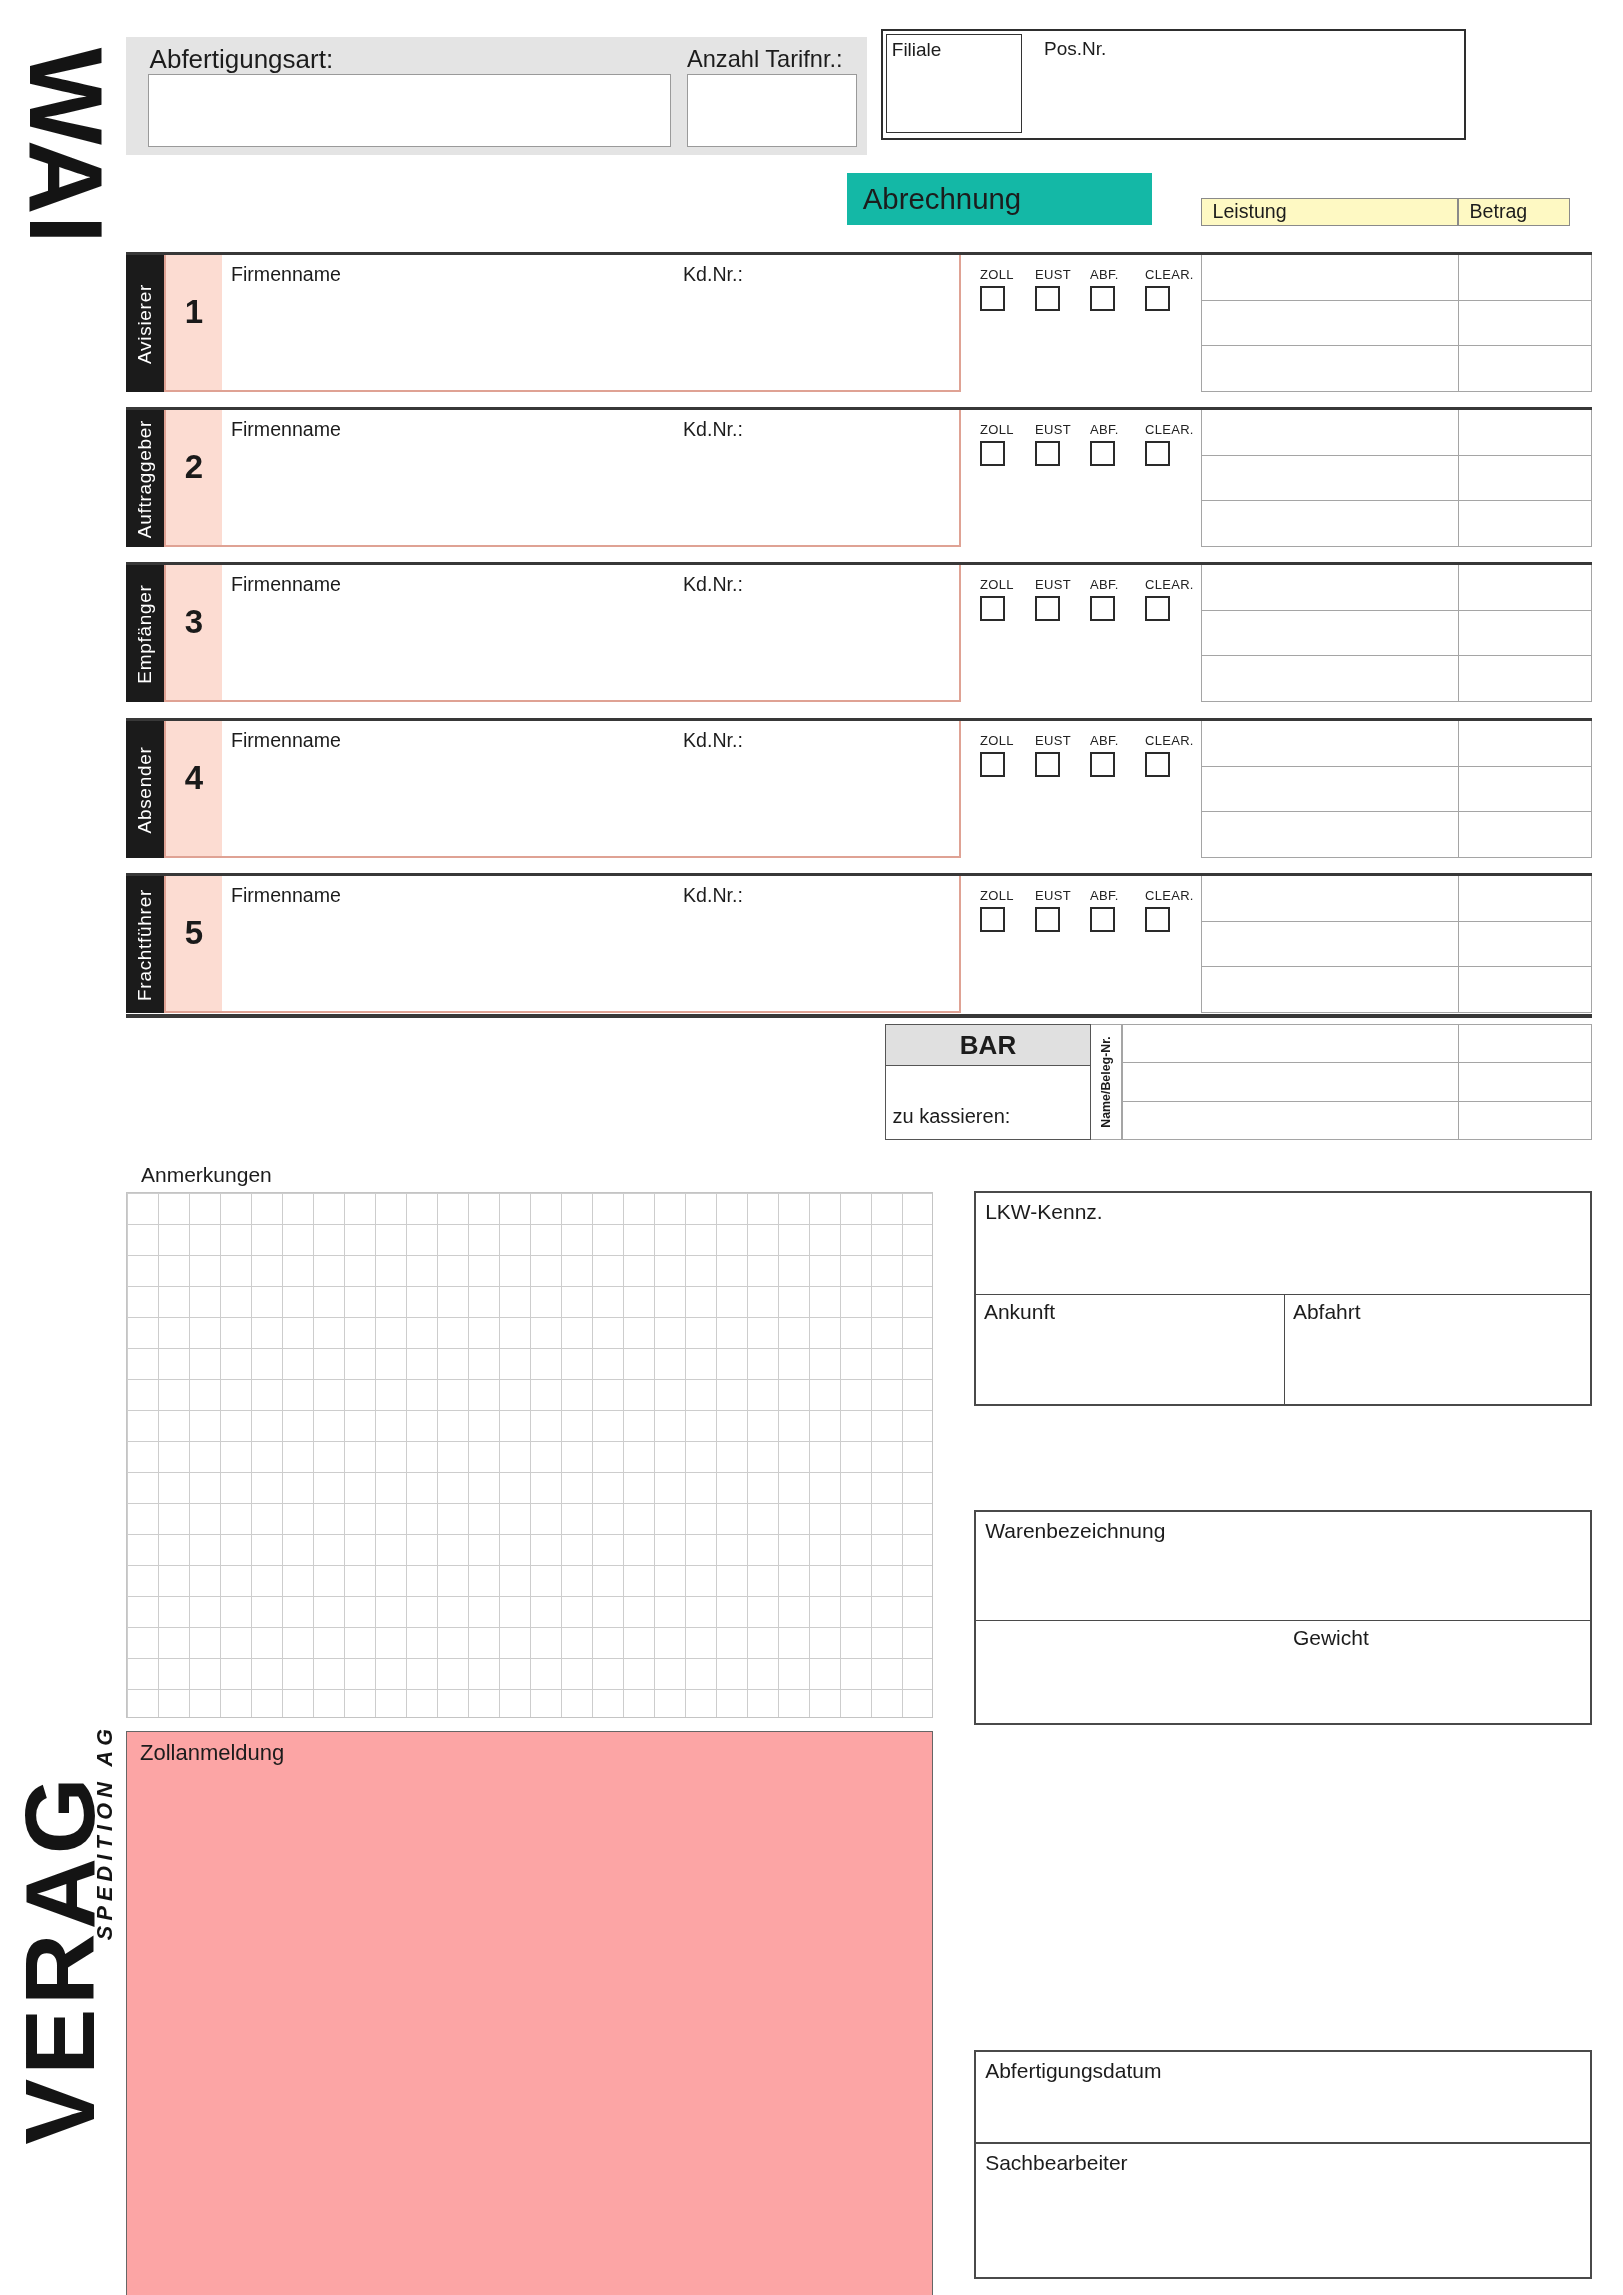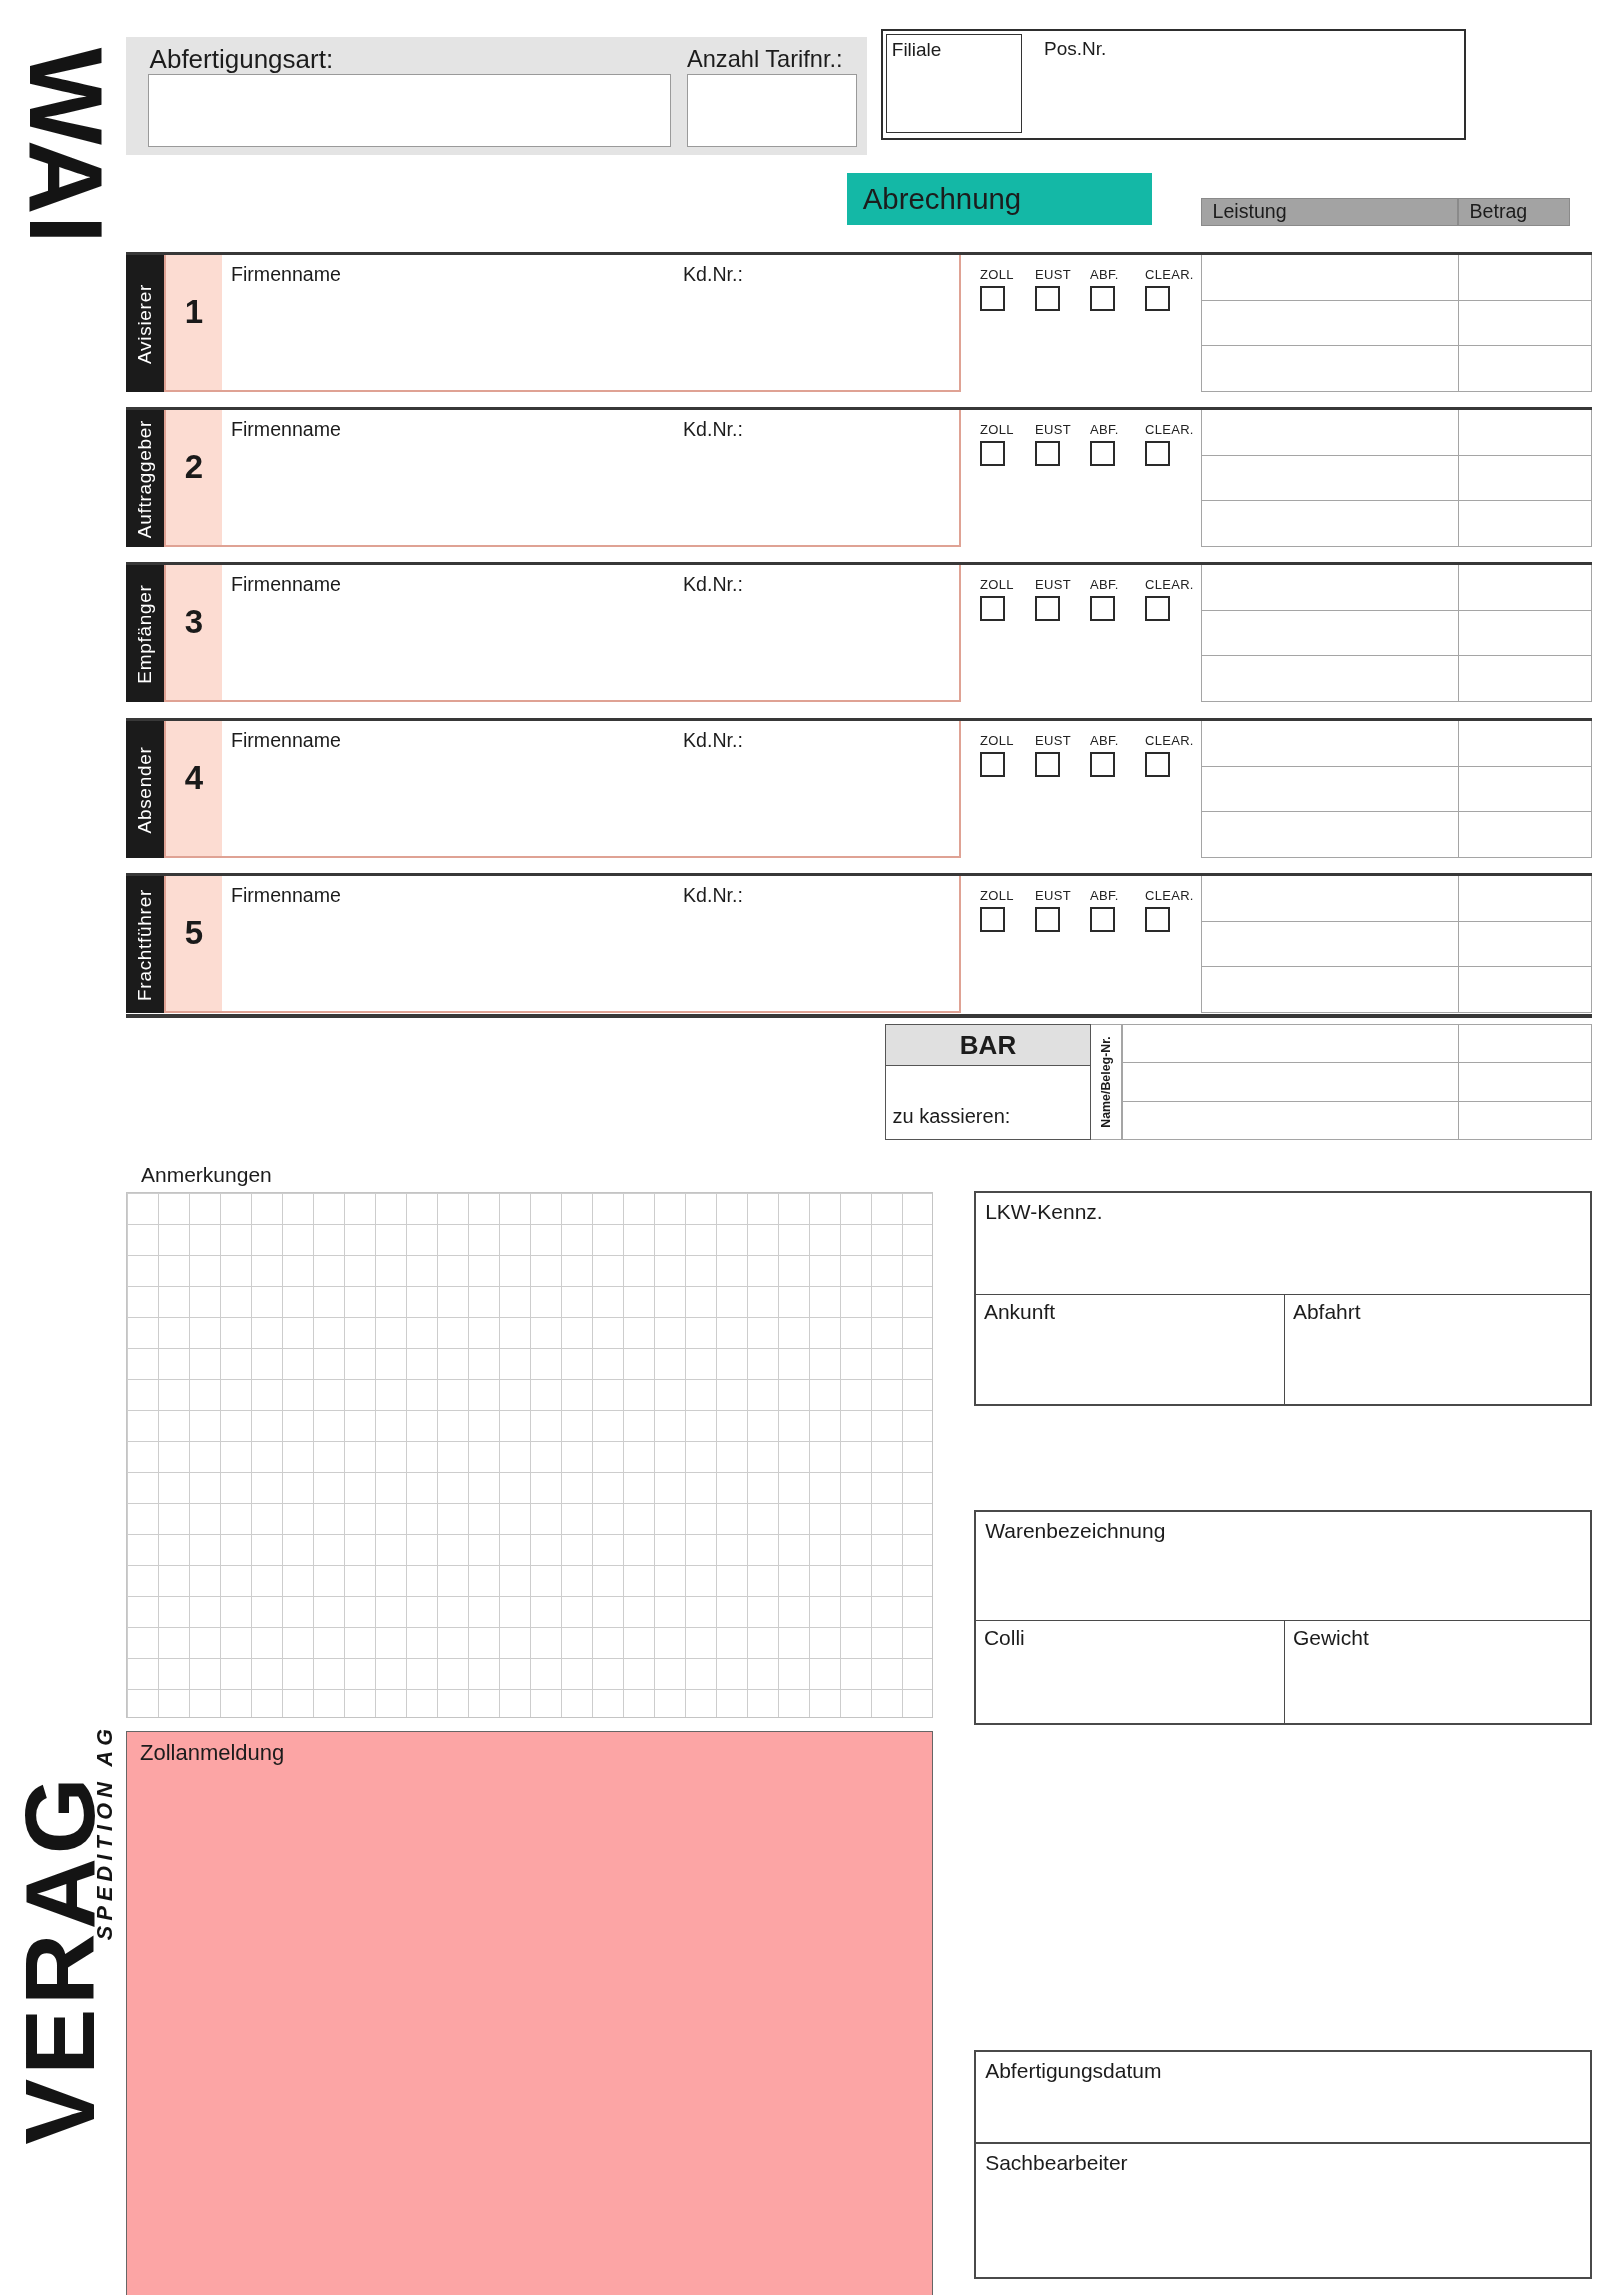--- a/index.html
+++ b/index.html
@@ -34,21 +34,21 @@
               border:2px solid #2e2e2e; box-sizing:border-box; background:#fff; }
   .filbox { position:absolute; left:2.6px; top:2.6px; width:136px; height:99px;
             border:1.3px solid #333; box-sizing:border-box; }
   .filbox .lbl { position:absolute; left:5.2px; top:3.9px; font-size:19px; }
   .poslbl { position:absolute; left:161px; top:6.5px; font-size:19px; }
 
   
   .abr-title { position:absolute; left:847px; top:173px; width:305px; height:52px;
                background:#14b8a6; display:flex; align-items:center; }
   .abr-title span { font-size:29.4px; padding-left:15.7px; }
-  .colhdr { position:absolute; top:198px; height:27.5px; background:#a3a3a3;
+  .colhdr { position:absolute; top:198px; height:27.5px; background:#fef9c3;
             border:1.3px solid #8a8a8a; box-sizing:border-box; font-size:19.6px;
             display:flex; align-items:center; padding-left:10.5px; }
   .hdr-leistung { left:1201px; width:257px; }
   .hdr-betrag   { left:1458px; width:112px; }
 
   
   .row { position:absolute; left:126px; width:1466px; height:141px;
          border-top:3.9px solid #383838; box-sizing:border-box; }
   .role { position:absolute; left:0; top:0; width:38px; height:137px; background:#1b1b1b;
           display:flex; align-items:center; justify-content:center; }
@@ -321,23 +321,20 @@
       </div>
       <div class="halfR">
         <div class="lbl">Abfahrt</div>
       </div>
     </div>
   </div>
 
   <div class="rbox waren">
     <div class="lbl">Warenbezeichnung</div>
     <div class="splitrow">
-      <div class="halfL">
-        <div class="lbl">Colli</div>
-      </div>
       <div class="halfR">
         <div class="lbl">Gewicht</div>
       </div>
     </div>
   </div>
 
   <div class="zoll-box">
     <div class="lbl">Zollanmeldung</div>
   </div>
 

